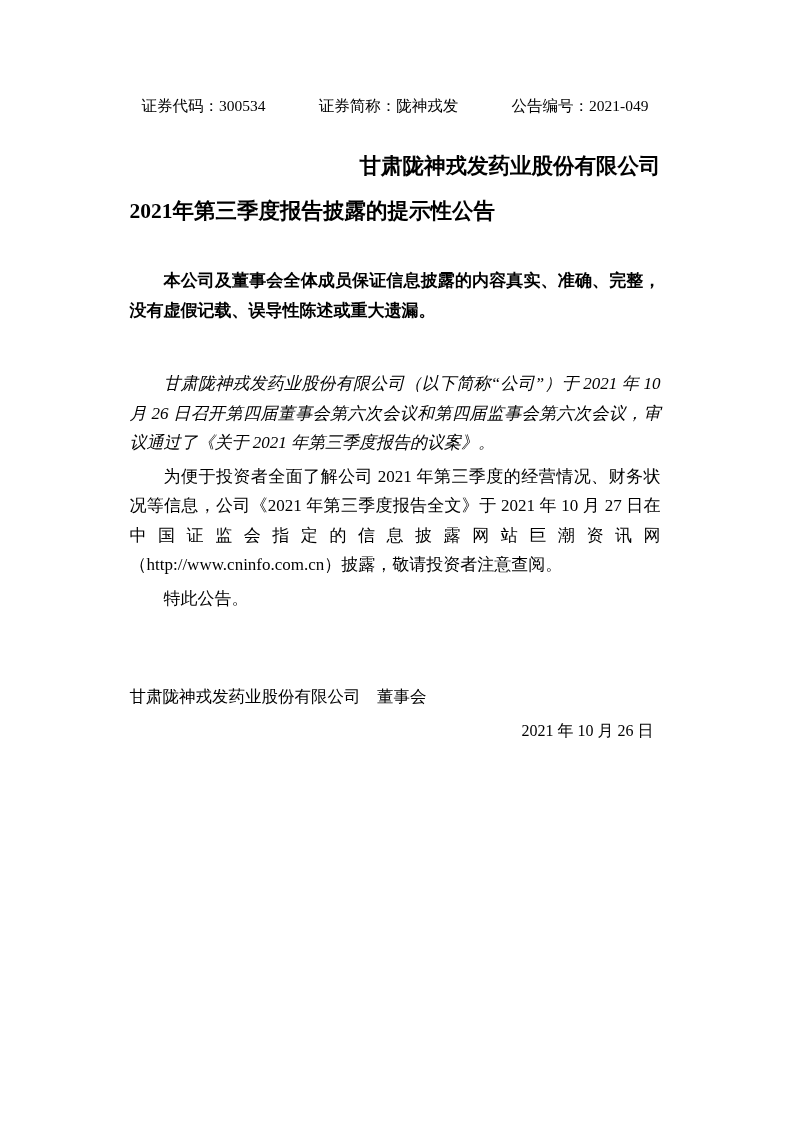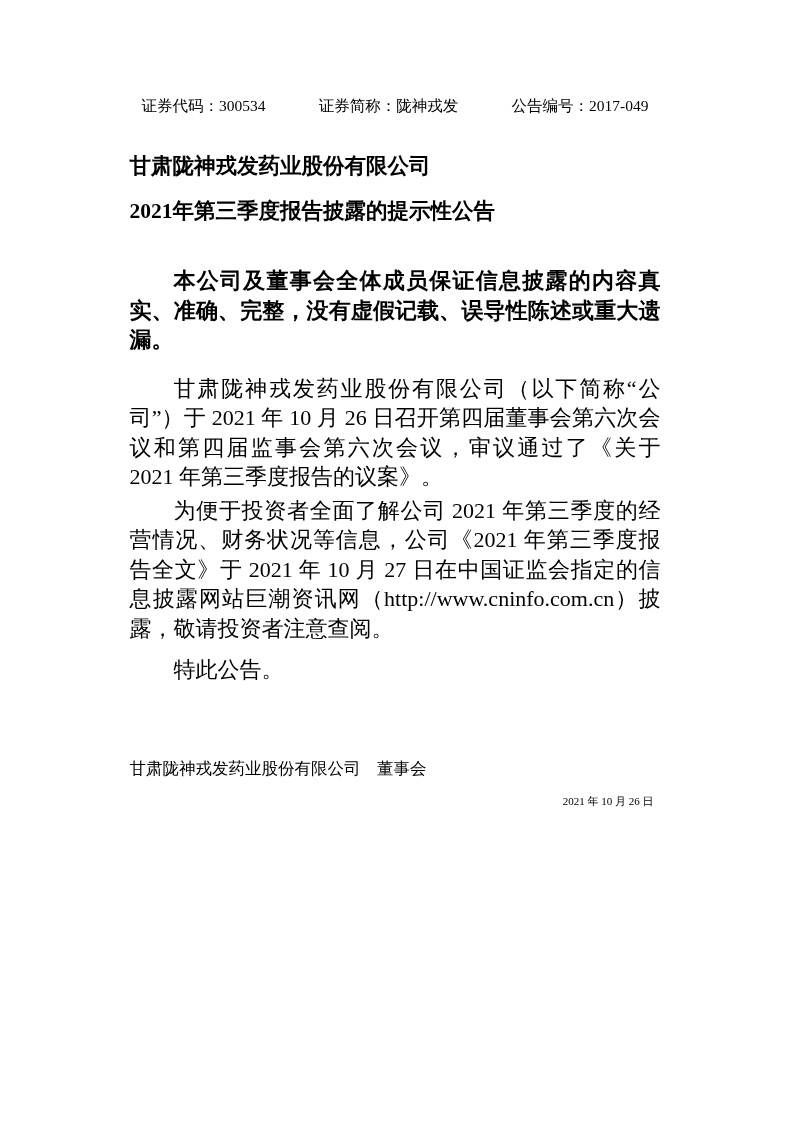--- a/index.html
+++ b/index.html
@@ -23,70 +23,70 @@
     display: flex;
     justify-content: space-between;
     align-items: baseline;
     font-size: 15.5px;
     line-height: 20px;
     padding: 0 12px;
     white-space: nowrap;
   }
   .doc-title {
     margin-top: 35px;
-    text-align: left;
+    text-align: right;
     font-weight: bold;
     font-size: 21.5px;
     line-height: 30px;
   }
   .doc-subtitle {
     margin-top: 15px;
     text-align: left;
     font-weight: bold;
     font-size: 21.5px;
     line-height: 30px;
   }
   .body-text {
-    font-size: 22px;
+    font-size: 17px;
     line-height: 29.5px;
     text-align: justify;
     text-justify: inter-ideograph;
     text-indent: 2em;
   }
   .notice {
     margin-top: 40px;
     font-weight: bold;
   }
-  .p1 { margin-top: 19px; }
+  .p1 { margin-top: 44px; font-style: italic; }
   .p2 { margin-top: 4px; }
-  .closing { margin-top: 12px; }
+  .closing { margin-top: 4px; }
   .signature {
     margin-top: 69px;
     text-align: left;
     font-size: 16.5px;
     line-height: 29.5px;
     padding-right: 3px;
   }
   .sign-date {
     margin-top: 4px;
     text-align: right;
-    font-size: 11px;
+    font-size: 16px;
     line-height: 29.5px;
     padding-right: 7px;
   }
 </style>
 </head>
 <body>
 
 <div class="page">
 
   <div class="header-row">
     <span>证券代码：300534</span>
     <span>证券简称：陇神戎发</span>
-    <span>公告编号：2017-049</span>
+    <span>公告编号：2021-049</span>
   </div>
 
   <div class="doc-title">甘肃陇神戎发药业股份有限公司</div>
 
   <div class="doc-subtitle">2021年第三季度报告披露的提示性公告</div>
 
   <div class="body-text notice">本公司及董事会全体成员保证信息披露的内容真实、准确、完整，没有虚假记载、误导性陈述或重大遗漏。</div>
 
   <div class="body-text p1">甘肃陇神戎发药业股份有限公司（以下简称“公司”）于 2021 年 10 月 26 日召开第四届董事会第六次会议和第四届监事会第六次会议，审议通过了《关于 2021 年第三季度报告的议案》。</div>
 

